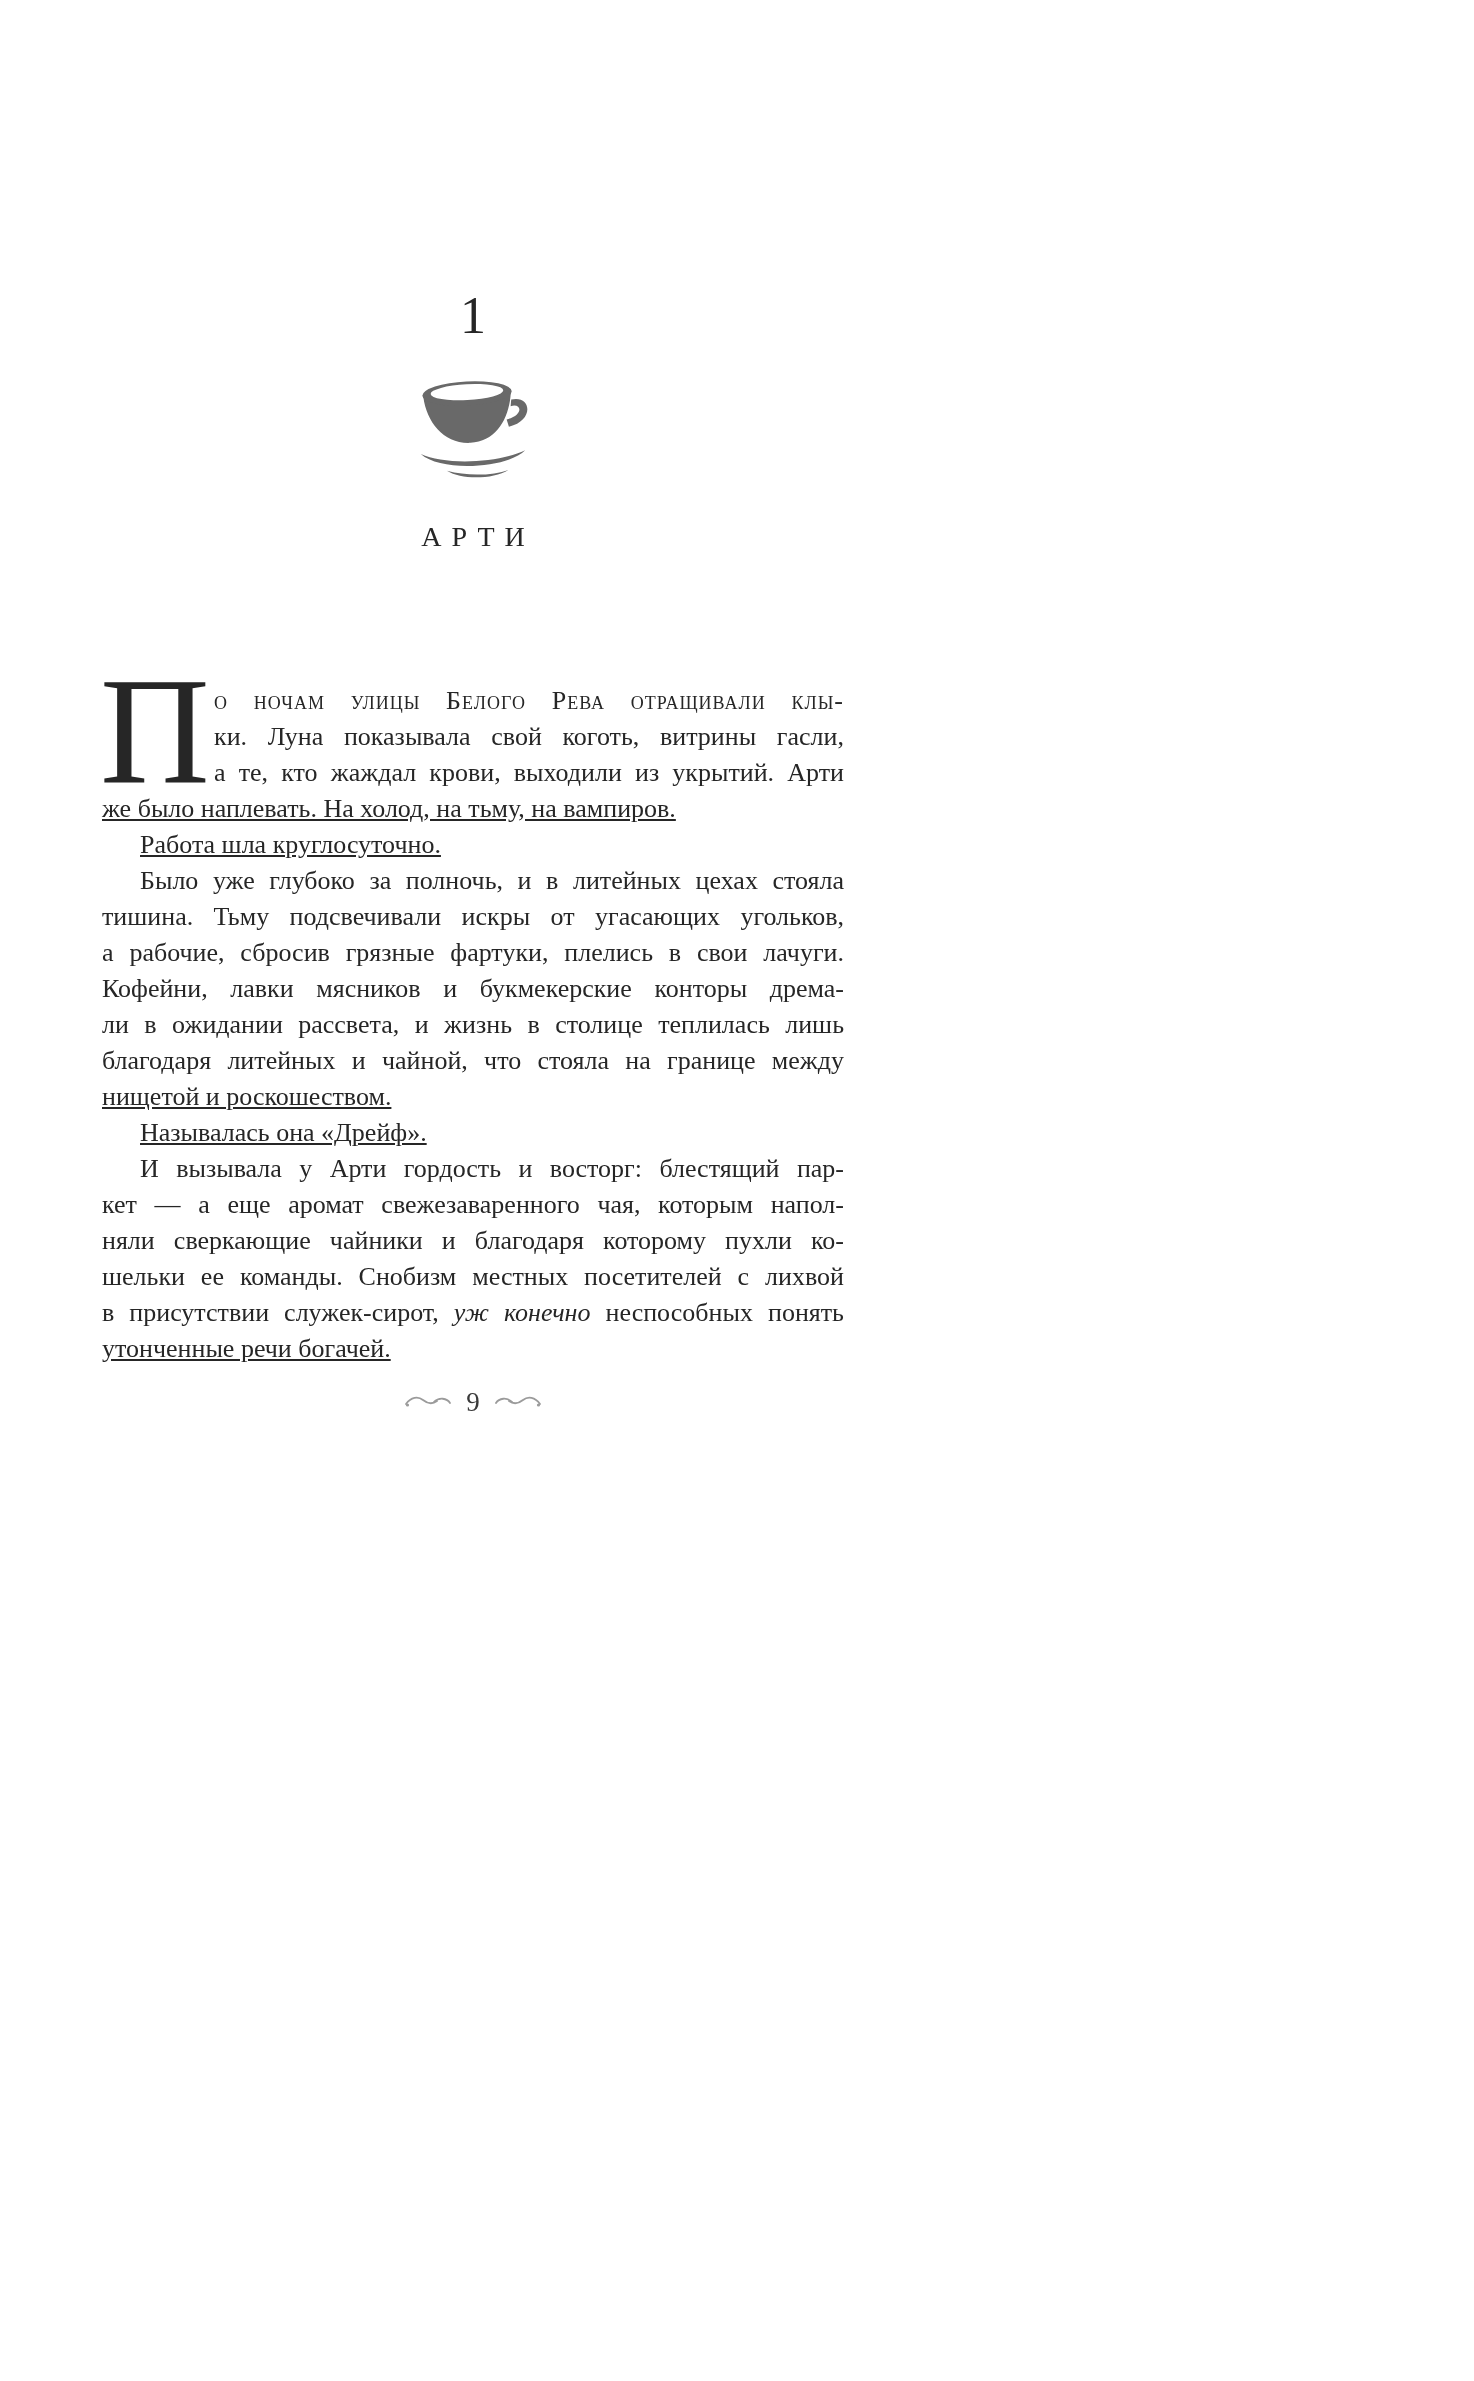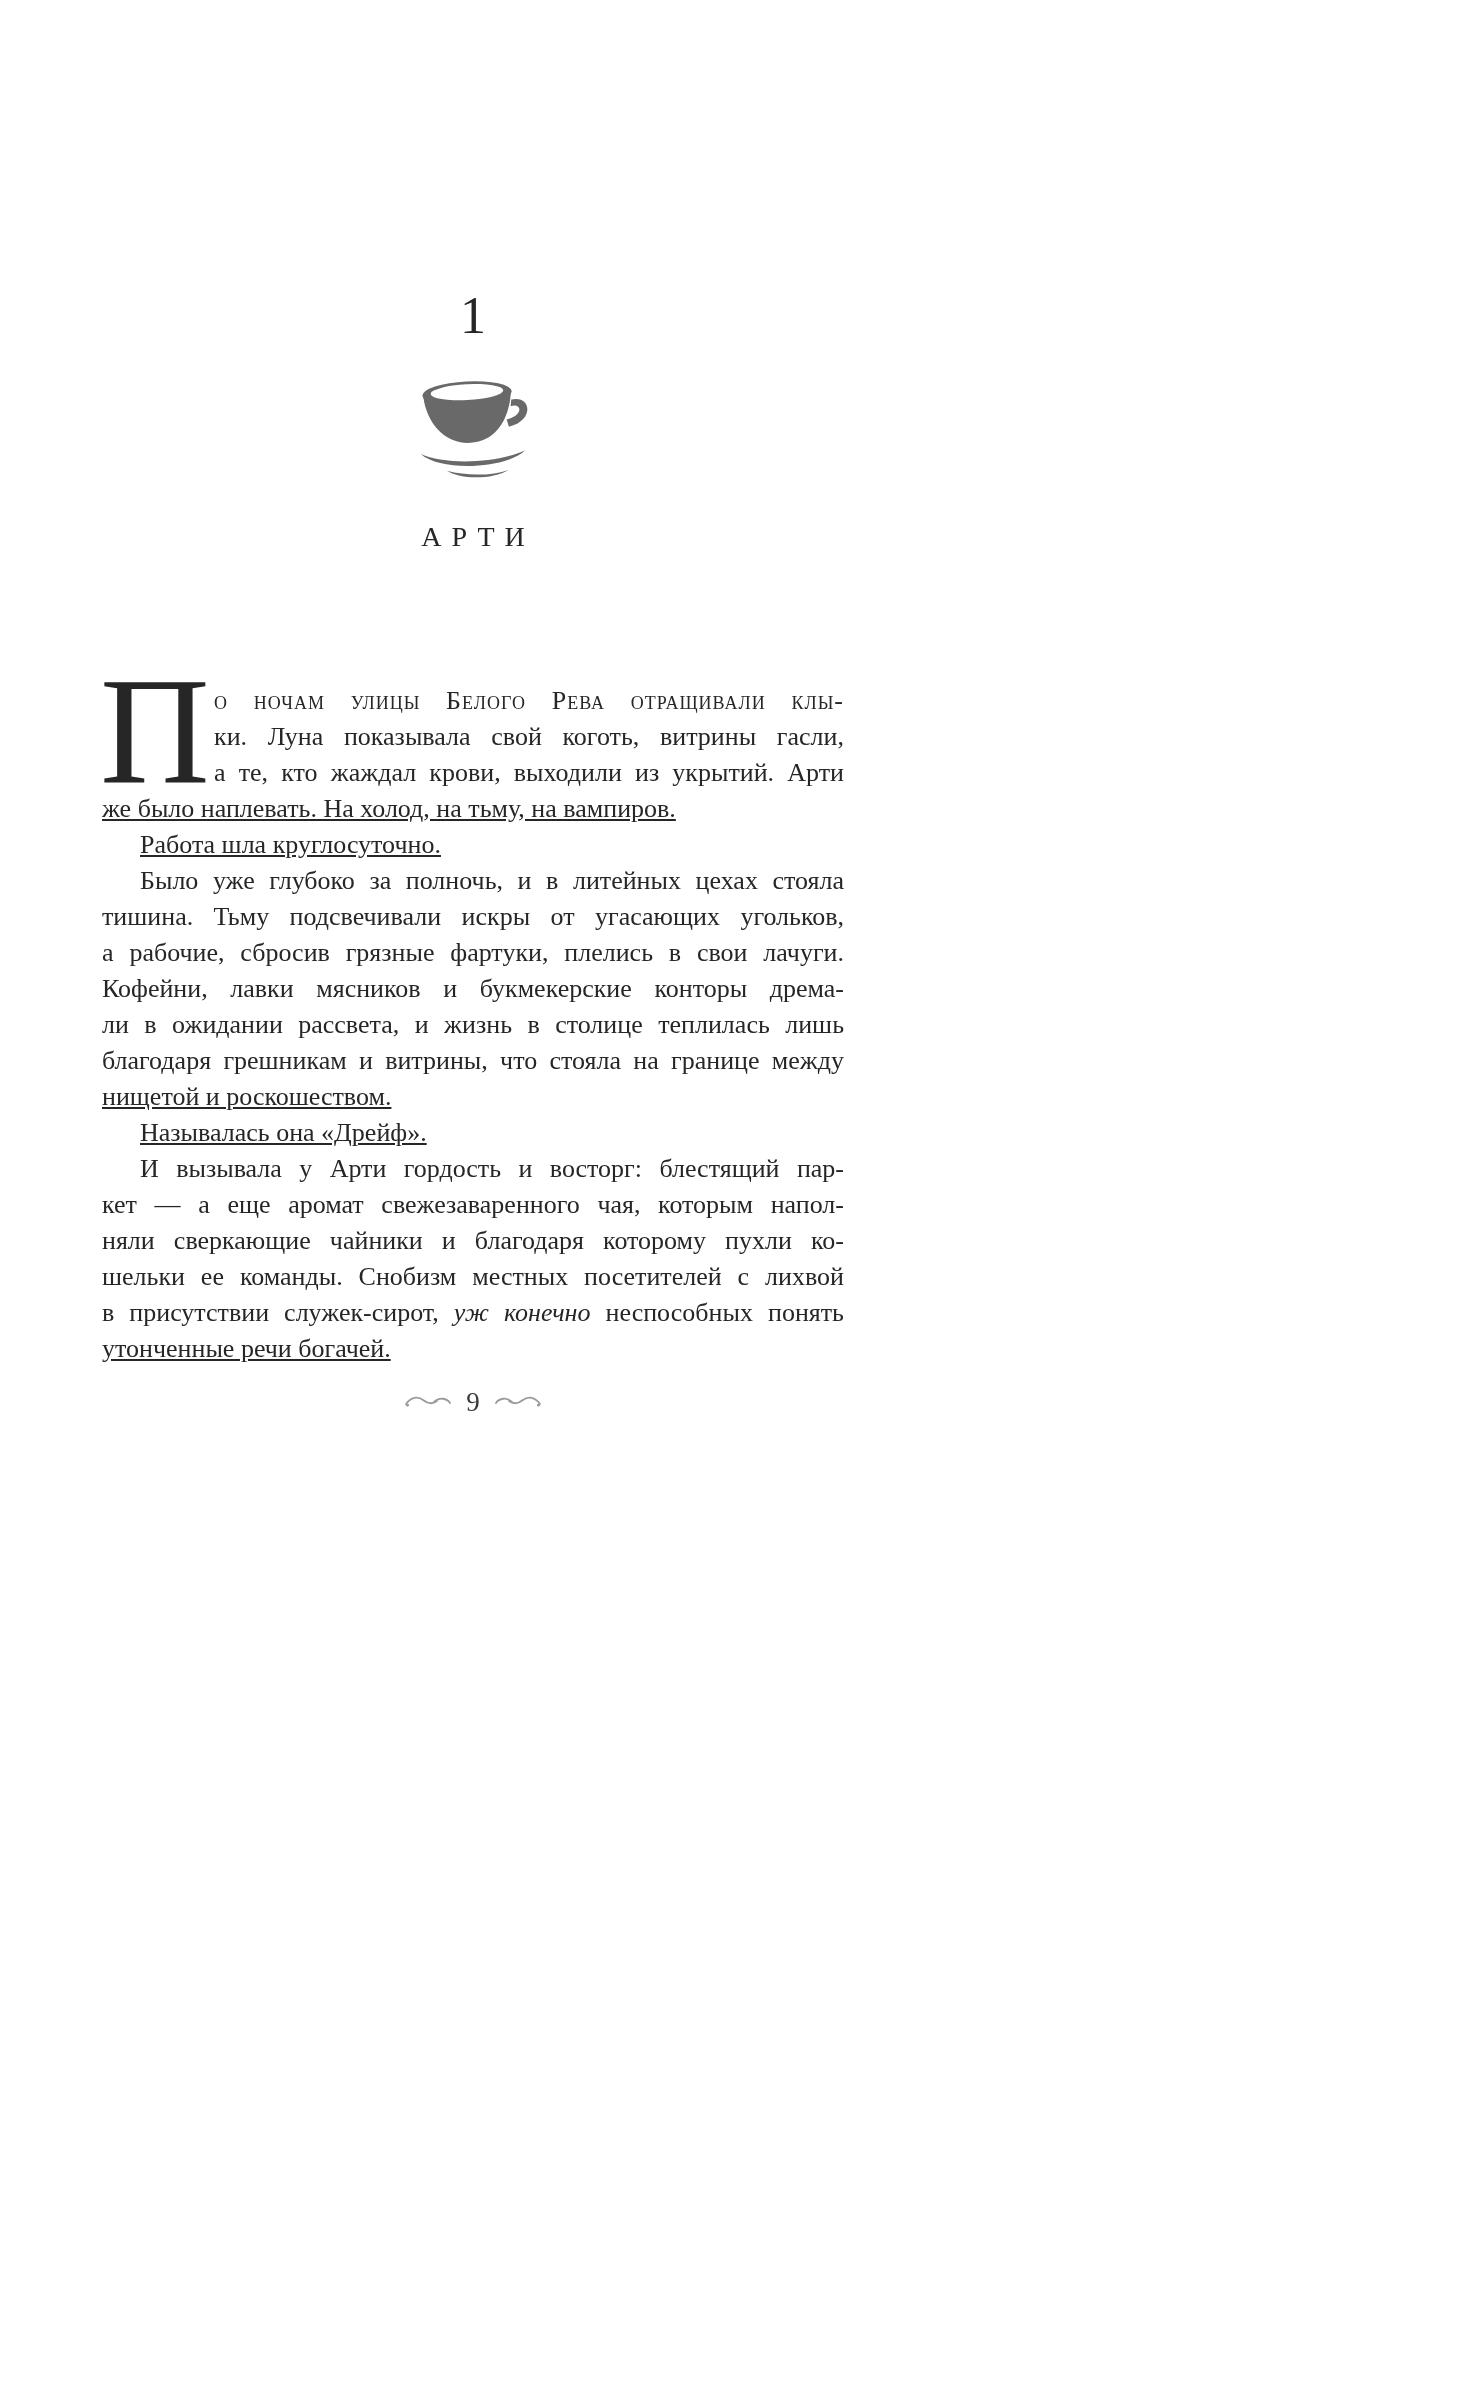--- a/index.html
+++ b/index.html
@@ -117,21 +117,21 @@
       <div class="para">
         <div class="line last indent">Работа шла круглосуточно.</div>
       </div>
 
       <div class="para">
         <div class="line indent">Было уже глубоко за полночь, и в литейных цехах стояла</div>
         <div class="line">тишина. Тьму подсвечивали искры от угасающих угольков,</div>
         <div class="line">а рабочие, сбросив грязные фартуки, плелись в свои лачуги.</div>
         <div class="line">Кофейни, лавки мясников и букмекерские конторы дрема-</div>
         <div class="line">ли в ожидании рассвета, и жизнь в столице теплилась лишь</div>
-        <div class="line">благодаря грешникам и витрины, что стояла на границе между</div>
+        <div class="line">благодаря литейных и чайной, что стояла на границе между</div>
         <div class="line last">нищетой и роскошеством.</div>
       </div>
 
       <div class="para">
         <div class="line last indent">Называлась она «Дрейф».</div>
       </div>
 
       <div class="para">
         <div class="line indent">И вызывала у Арти гордость и восторг: блестящий пар-</div>
         <div class="line">кет — а еще аромат свежезаваренного чая, которым напол-</div>

